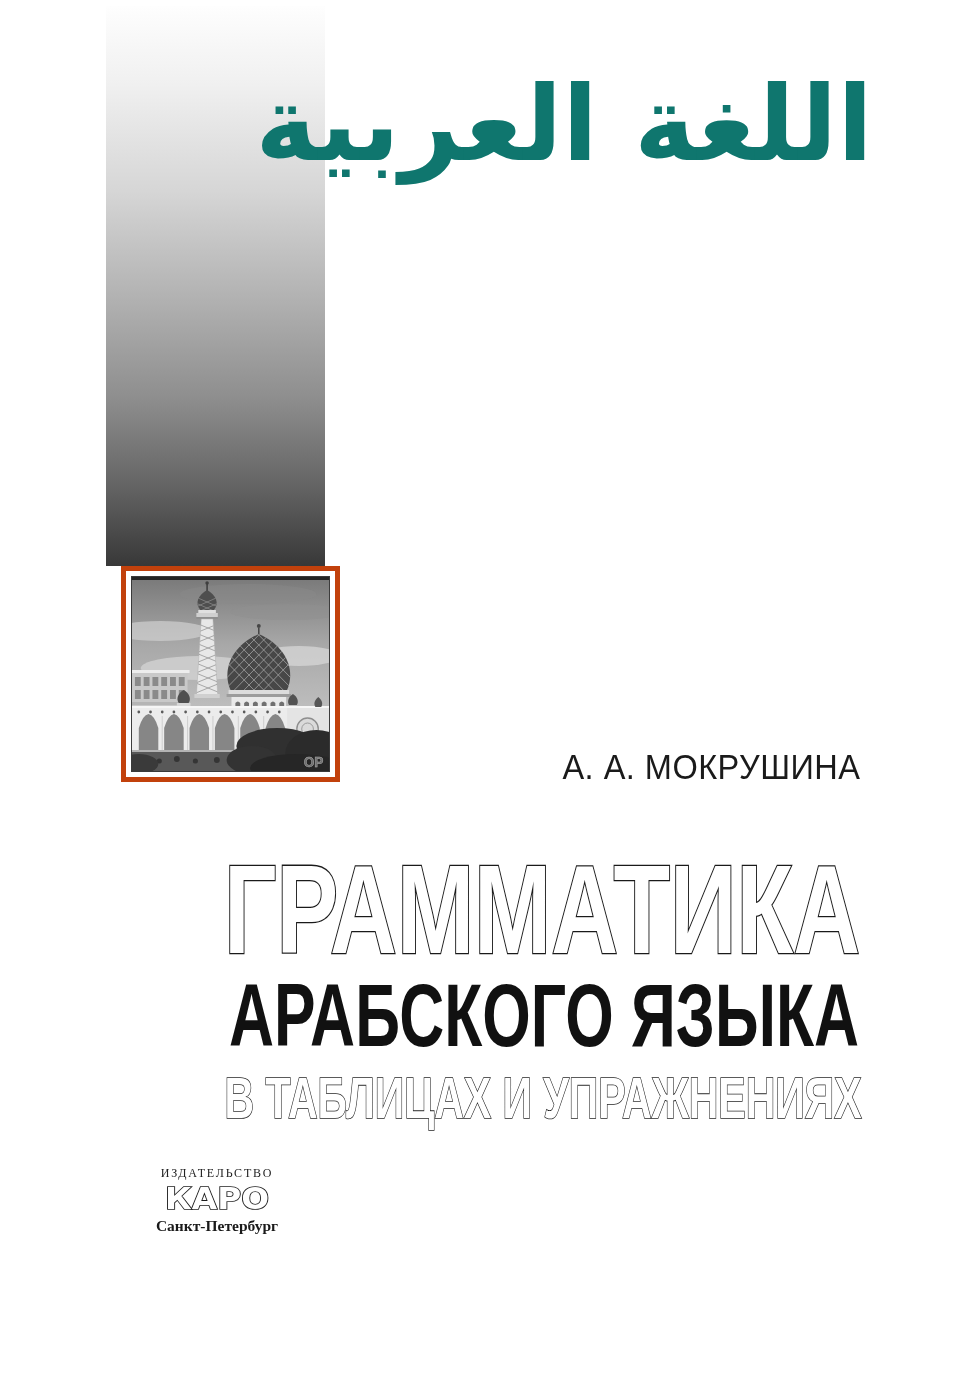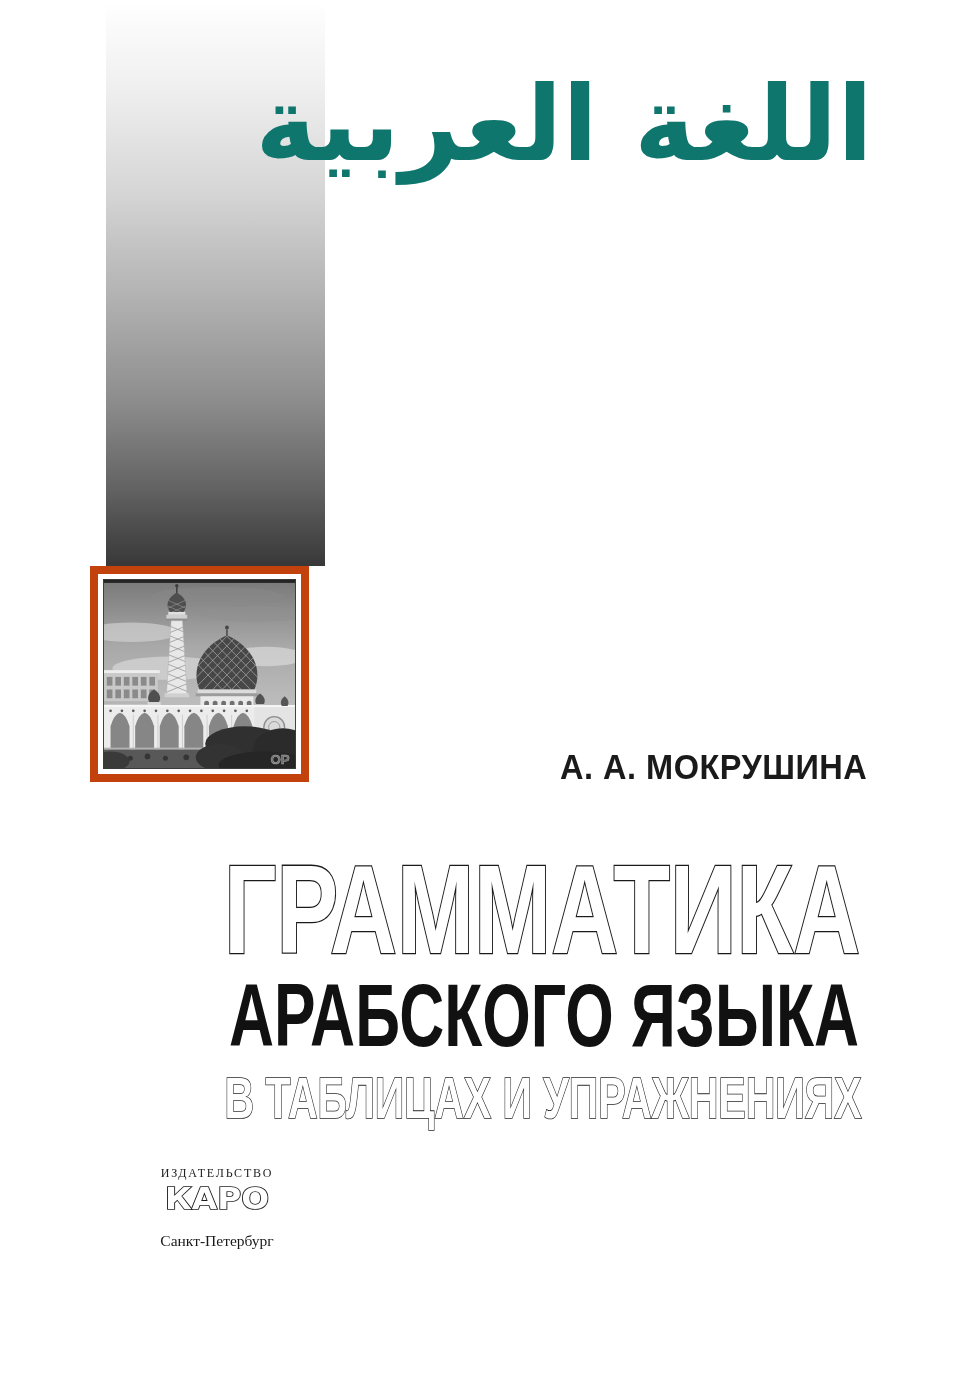--- a/index.html
+++ b/index.html
@@ -23,47 +23,47 @@
     position:absolute;top:46px;right:84px;
     direction:rtl;
     font-family:"DejaVu Sans",sans-serif;
     font-weight:bold;
     font-size:104px;line-height:1.5;
     color:#0f766e;
     white-space:nowrap;
   }
   
   .photo-frame{
-    position:absolute;left:90px;top:566px;width:219px;height:216px;
-    box-sizing:border-box;border:8px solid #c2410c;background:#ffffff;
+    position:absolute;left:121px;top:566px;width:219px;height:216px;
+    box-sizing:border-box;border:5px solid #c2410c;background:#ffffff;
     padding:5px;
   }
   .photo-frame svg{display:block;width:100%;height:100%;}
   
   .author{
-    position:absolute;top:747px;right:90px;
-    font-weight:bold;font-size:35px;letter-spacing:.5px;
+    position:absolute;top:747px;right:96px;
+    font-weight:normal;font-size:35px;letter-spacing:.5px;
     color:#1a1a1a;white-space:nowrap;
   }
   .author .squeeze{display:inline-block;transform:scaleX(.93);transform-origin:right center;}
   
   .title-svg{position:absolute;left:218px;top:848px;width:648px;height:290px;}
   .title-svg text{font-family:"Liberation Sans",sans-serif;font-weight:bold;}
   
   .logo{
     position:absolute;left:149px;top:1166px;width:136px;text-align:center;
   }
   .logo .label{
     font-family:"Liberation Serif",serif;
     font-size:12px;letter-spacing:1.8px;color:#222;white-space:nowrap;
   }
   .logo svg{display:block;margin:1px auto 0;}
   .logo .city{
-    font-family:"Liberation Serif",serif;font-weight:normal;
-    font-size:15.5px;color:#1a1a1a;margin-top:16px;white-space:nowrap;
+    font-family:"Liberation Serif",serif;font-weight:bold;
+    font-size:15.5px;color:#1a1a1a;margin-top:1px;white-space:nowrap;
   }
 </style>
 </head>
 <body>
 
 <div class="page">
 
   <div class="gradient-bar"></div>
 
   <div class="arabic-title">اللغة العربية</div>

